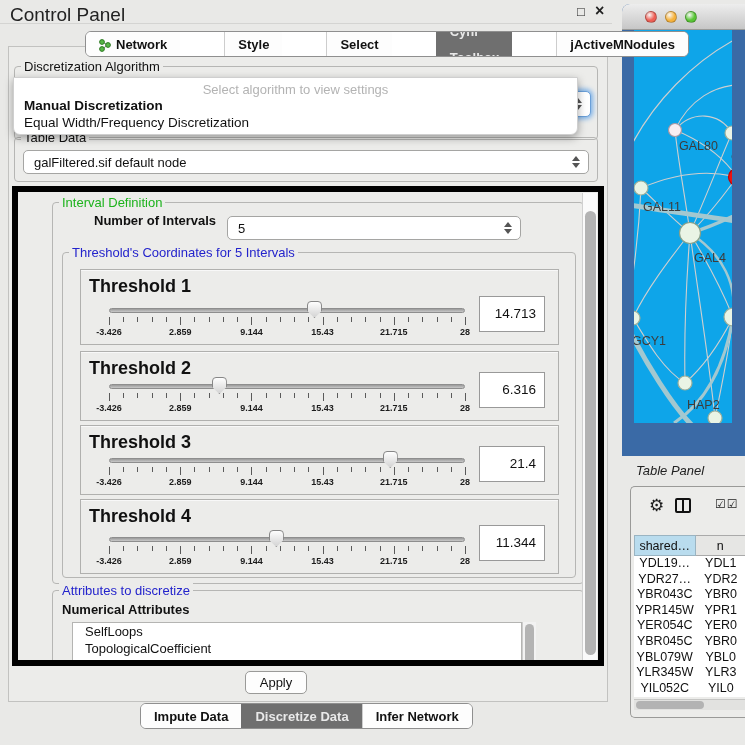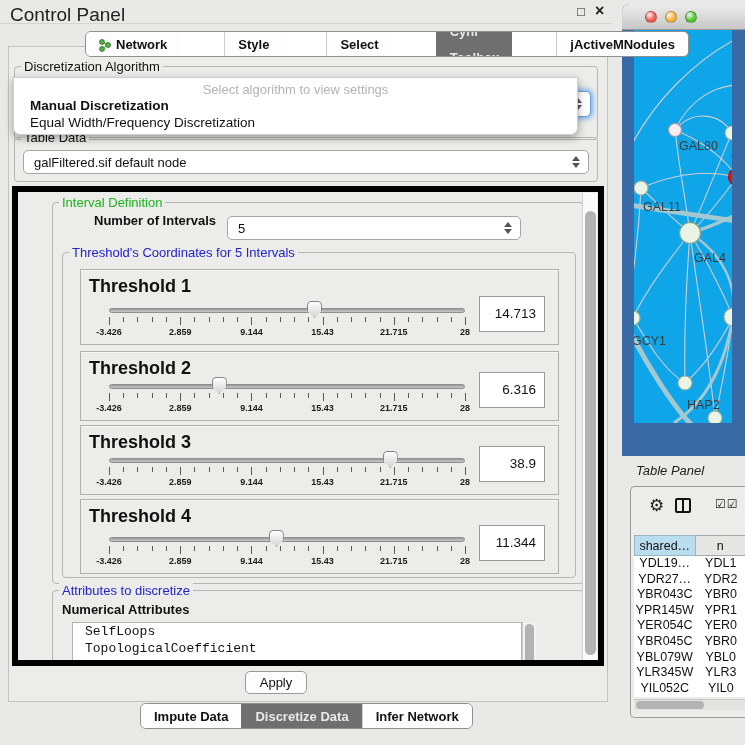--- a/index.html
+++ b/index.html
@@ -45,21 +45,21 @@
     border-bottom:5px solid #555; }
   .arr-dn { width:0; height:0; border-left:4px solid transparent; border-right:4px solid transparent;
     border-top:5px solid #555; }
   .focus-glow { box-shadow:0 0 5px 2px #7ab0e8; border-color:#6a9fd8; }
 
   
   #algo-popup { position:absolute; left:13px; top:77px; width:565px; height:58px; z-index:40;
     background:#fff; border:1px solid #cfcfcf; border-radius:0 0 7px 7px;
     box-shadow:0 3px 9px rgba(0,0,0,.35); }
   #algo-placeholder { text-align:center; color:#b3b3b3; font-size:13px; padding-top:4px; height:19px; }
-  .algo-opt { font-size:13.5px; color:#111; height:17px; line-height:17px; padding-left:16px; white-space:nowrap; }
+  .algo-opt { font-size:13.5px; color:#111; height:17px; line-height:17px; padding-left:10px; white-space:nowrap; }
   .algo-opt.bold { font-weight:bold; }
 
   
   #scrollpane { position:absolute; left:12px; top:186px; width:592px; height:480px;
     border:6px solid #000000; background:#ececea; overflow:hidden; }
   #vscroll { position:absolute; right:1px; top:1px; width:15px; height:478px; background:#fafafa;
     border-left:1px solid #d0d0d0; }
   #vscroll-thumb { position:absolute; left:2px; top:18px; width:11px; height:444px; border-radius:6px;
     background:#b3b3b3; }
   #list-vscroll { position:absolute; background:#f2f2f2; border-left:1px solid #ccc; }
@@ -313,21 +313,21 @@
             <div class="tick" style="left: 355.52px; top: 41px; height: 5px;"></div>
             <div class="tick" style="left: 369.76px; top: 41px; height: 5px;"></div>
             <div class="tick" style="left: 384px; top: 41px; height: 8px;"></div>
             <div class="tick-label" style="left: 28px; top: 51px;">-3.426</div>
             <div class="tick-label" style="left: 99.2px; top: 51px;">2.859</div>
             <div class="tick-label" style="left: 170.4px; top: 51px;">9.144</div>
             <div class="tick-label" style="left: 241.6px; top: 51px;">15.43</div>
             <div class="tick-label" style="left: 312.8px; top: 51px;">21.715</div>
             <div class="tick-label" style="left: 384px; top: 51px;">28</div>
             <div class="thr-thumb" style="left: 301.734px; top: 25px;"></div>
-            <div class="thr-value" style="top: 20px;">38.9</div>
+            <div class="thr-value" style="top: 20px;">21.4</div>
           </div>
           <div class="thr-panel" style="top: 307px; height: 75px;">
             <div class="thr-label">Threshold 4</div>
             <div class="thr-track" style="top: 37px;"></div>
             <div class="tick" style="left: 28px; top: 46px; height: 8px;"></div>
             <div class="tick" style="left: 42.24px; top: 46px; height: 5px;"></div>
             <div class="tick" style="left: 56.48px; top: 46px; height: 5px;"></div>
             <div class="tick" style="left: 70.72px; top: 46px; height: 5px;"></div>
             <div class="tick" style="left: 84.96px; top: 46px; height: 5px;"></div>
             <div class="tick" style="left: 99.2px; top: 46px; height: 8px;"></div>
@@ -359,21 +359,21 @@
             <div class="tick-label" style="left: 384px; top: 56px;">28</div>
             <div class="thr-thumb" style="left: 187.818px; top: 30px;"></div>
             <div class="thr-value" style="top: 25px;">11.344</div>
           </div>
         </div>
 
       <div class="group" style="left:34px;top:398px;width:532px;height:130px;">
         <span class="group-title gt-blue">Attributes to discretize</span>
       </div>
       <span style="position:absolute;left:44px;top:410px;font-size:13px;font-weight:bold;color:#111;">Numerical Attributes</span>
-      <div id="attr-list" style="left:54px;top:430px;width:450px;height:60px;font-family:Liberation Mono, monospace;">
+      <div id="attr-list" style="left:54px;top:430px;width:450px;height:60px;">
           <div class="attr-item">SelfLoops</div>
           <div class="attr-item">TopologicalCoefficient</div>
           <div class="attr-item">BetweennessCentrality</div>
         </div>
       <div id="list-vscroll" style="left:504px;top:430px;width:14px;height:60px;">
         <div id="list-vscroll-thumb"></div>
       </div>
 
       <div id="vscroll">
         <div id="vscroll-thumb"></div>

